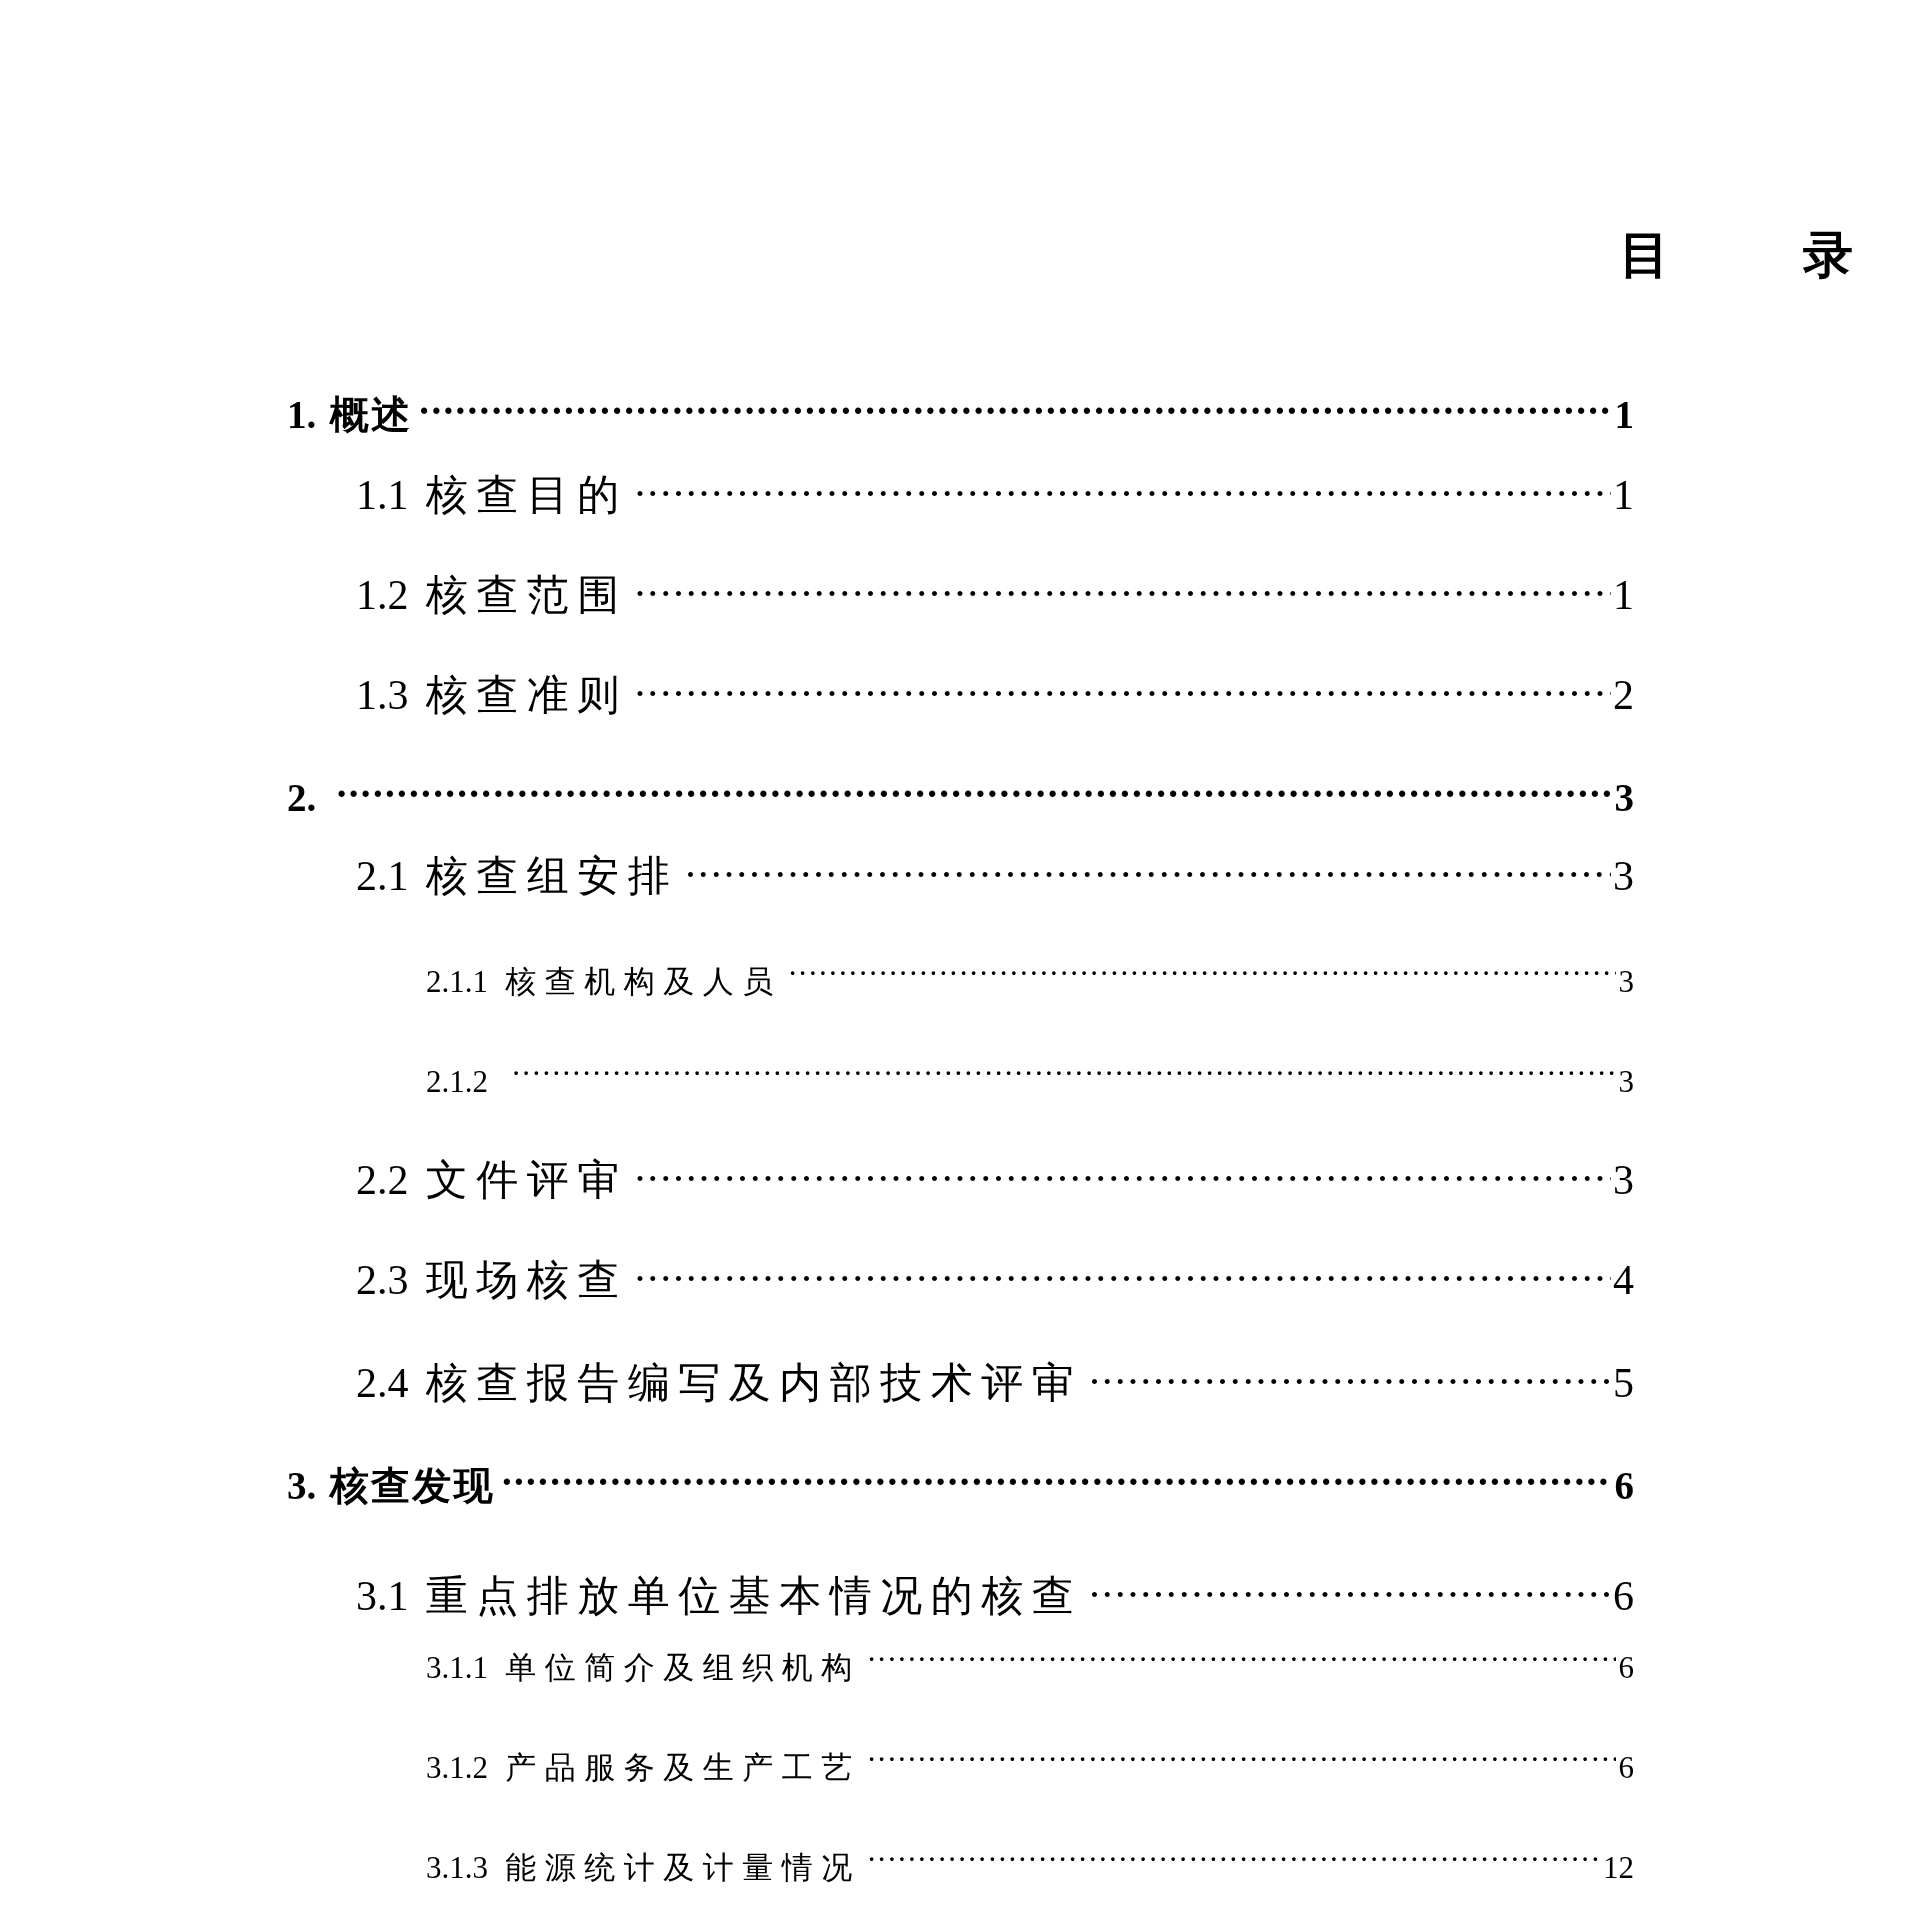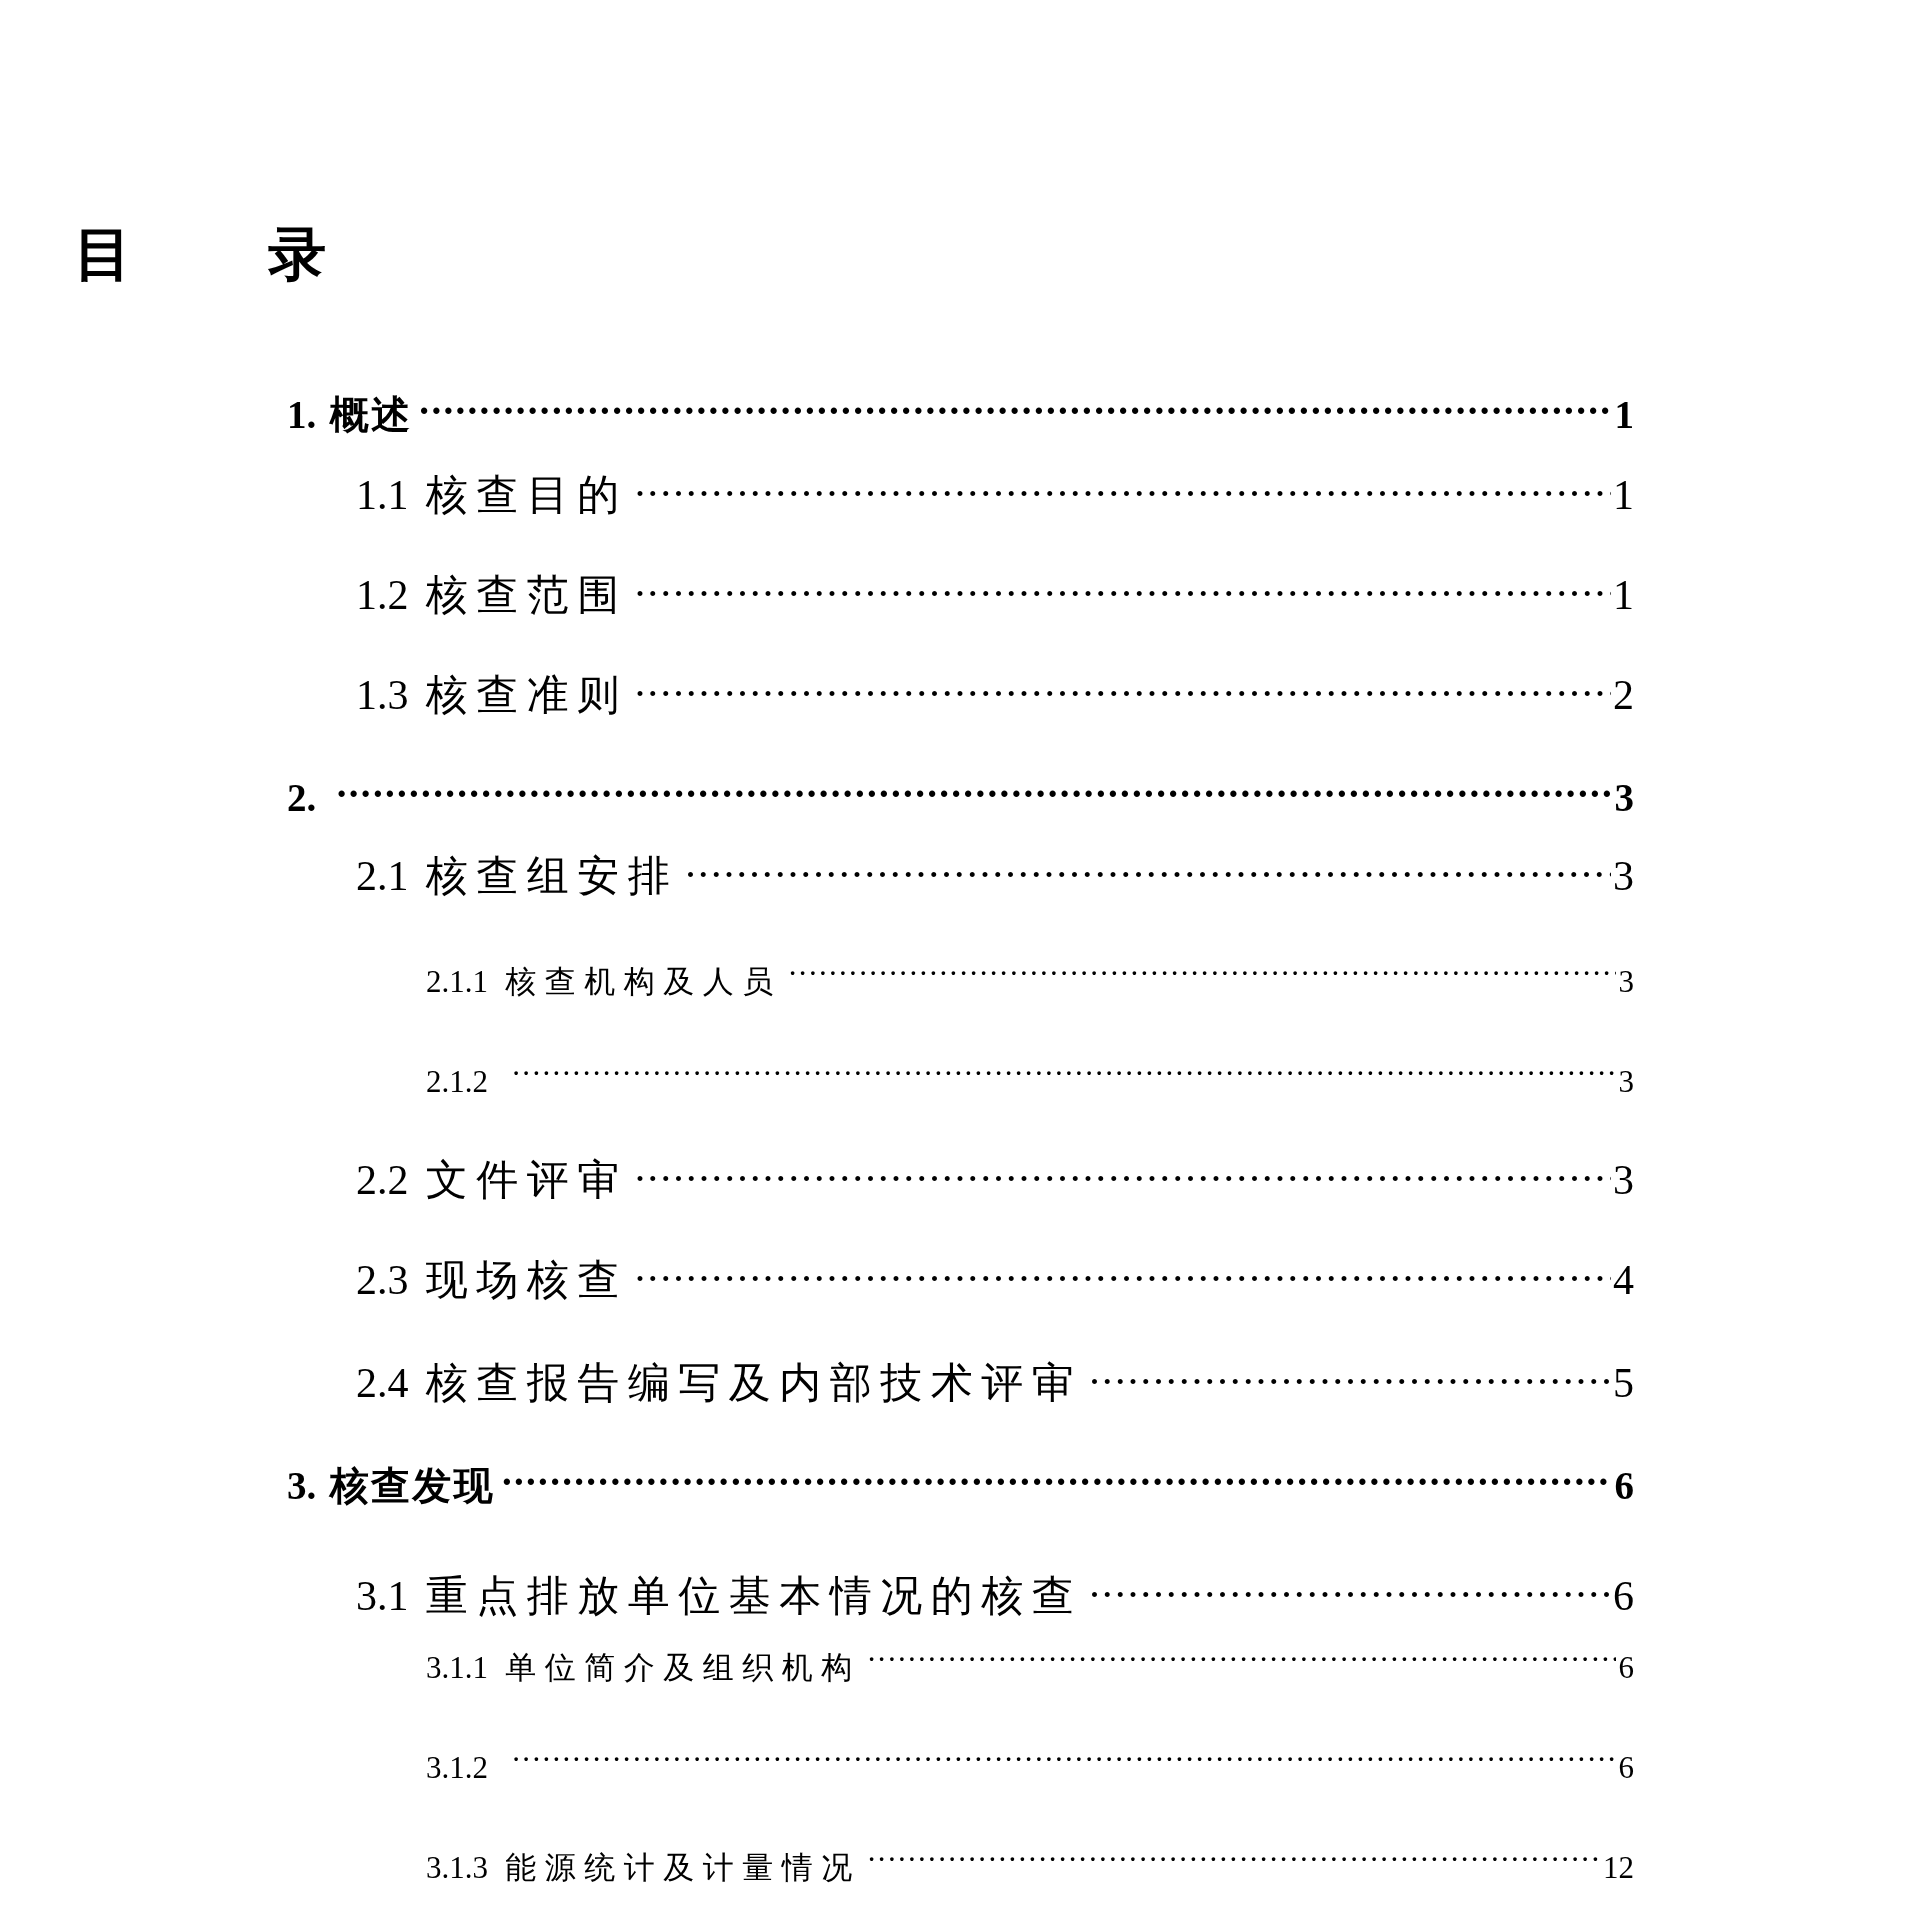--- a/index.html
+++ b/index.html
@@ -20,27 +20,27 @@
       left: 0; top: 0;
       width: 1911px;
       height: 2703px;
       background: #ffffff;
     }
     .toc-title {
       position: absolute;
       top: 216px;
       left: 0;
       width: 100%;
-      text-align: left;
+      text-align: right;
       font-family: "DejaVu Serif", "Liberation Serif", serif;
       font-weight: bold;
-      font-size: 58px;
+      font-size: 50px;
       line-height: 77px;
       letter-spacing: 58px;
-      padding-left: 74px;
+      padding-left: 30px;
       box-sizing: border-box;
     }
     .toc {
       position: absolute;
       left: 0;
       top: 0;
       width: 100%;
     }
     .toc-entry {
       position: absolute;
@@ -174,20 +174,21 @@
       <span class="toc-page">6</span>
     </div>
     <div class="toc-entry lvl3" style="top:1624px">
       <span class="toc-num">3.1.1</span>
       <span class="toc-text">单位简介及组织机构</span>
       <span class="toc-leader"></span>
       <span class="toc-page">6</span>
     </div>
     <div class="toc-entry lvl3" style="top:1724px">
       <span class="toc-num">3.1.2</span>
+      <span class="toc-text">产品服务及生产工艺</span>
       <span class="toc-leader"></span>
       <span class="toc-page">6</span>
     </div>
     <div class="toc-entry lvl3" style="top:1824px">
       <span class="toc-num">3.1.3</span>
       <span class="toc-text">能源统计及计量情况</span>
       <span class="toc-leader"></span>
       <span class="toc-page">12</span>
     </div>
     <div class="toc-entry lvl2" style="top:1924px">

